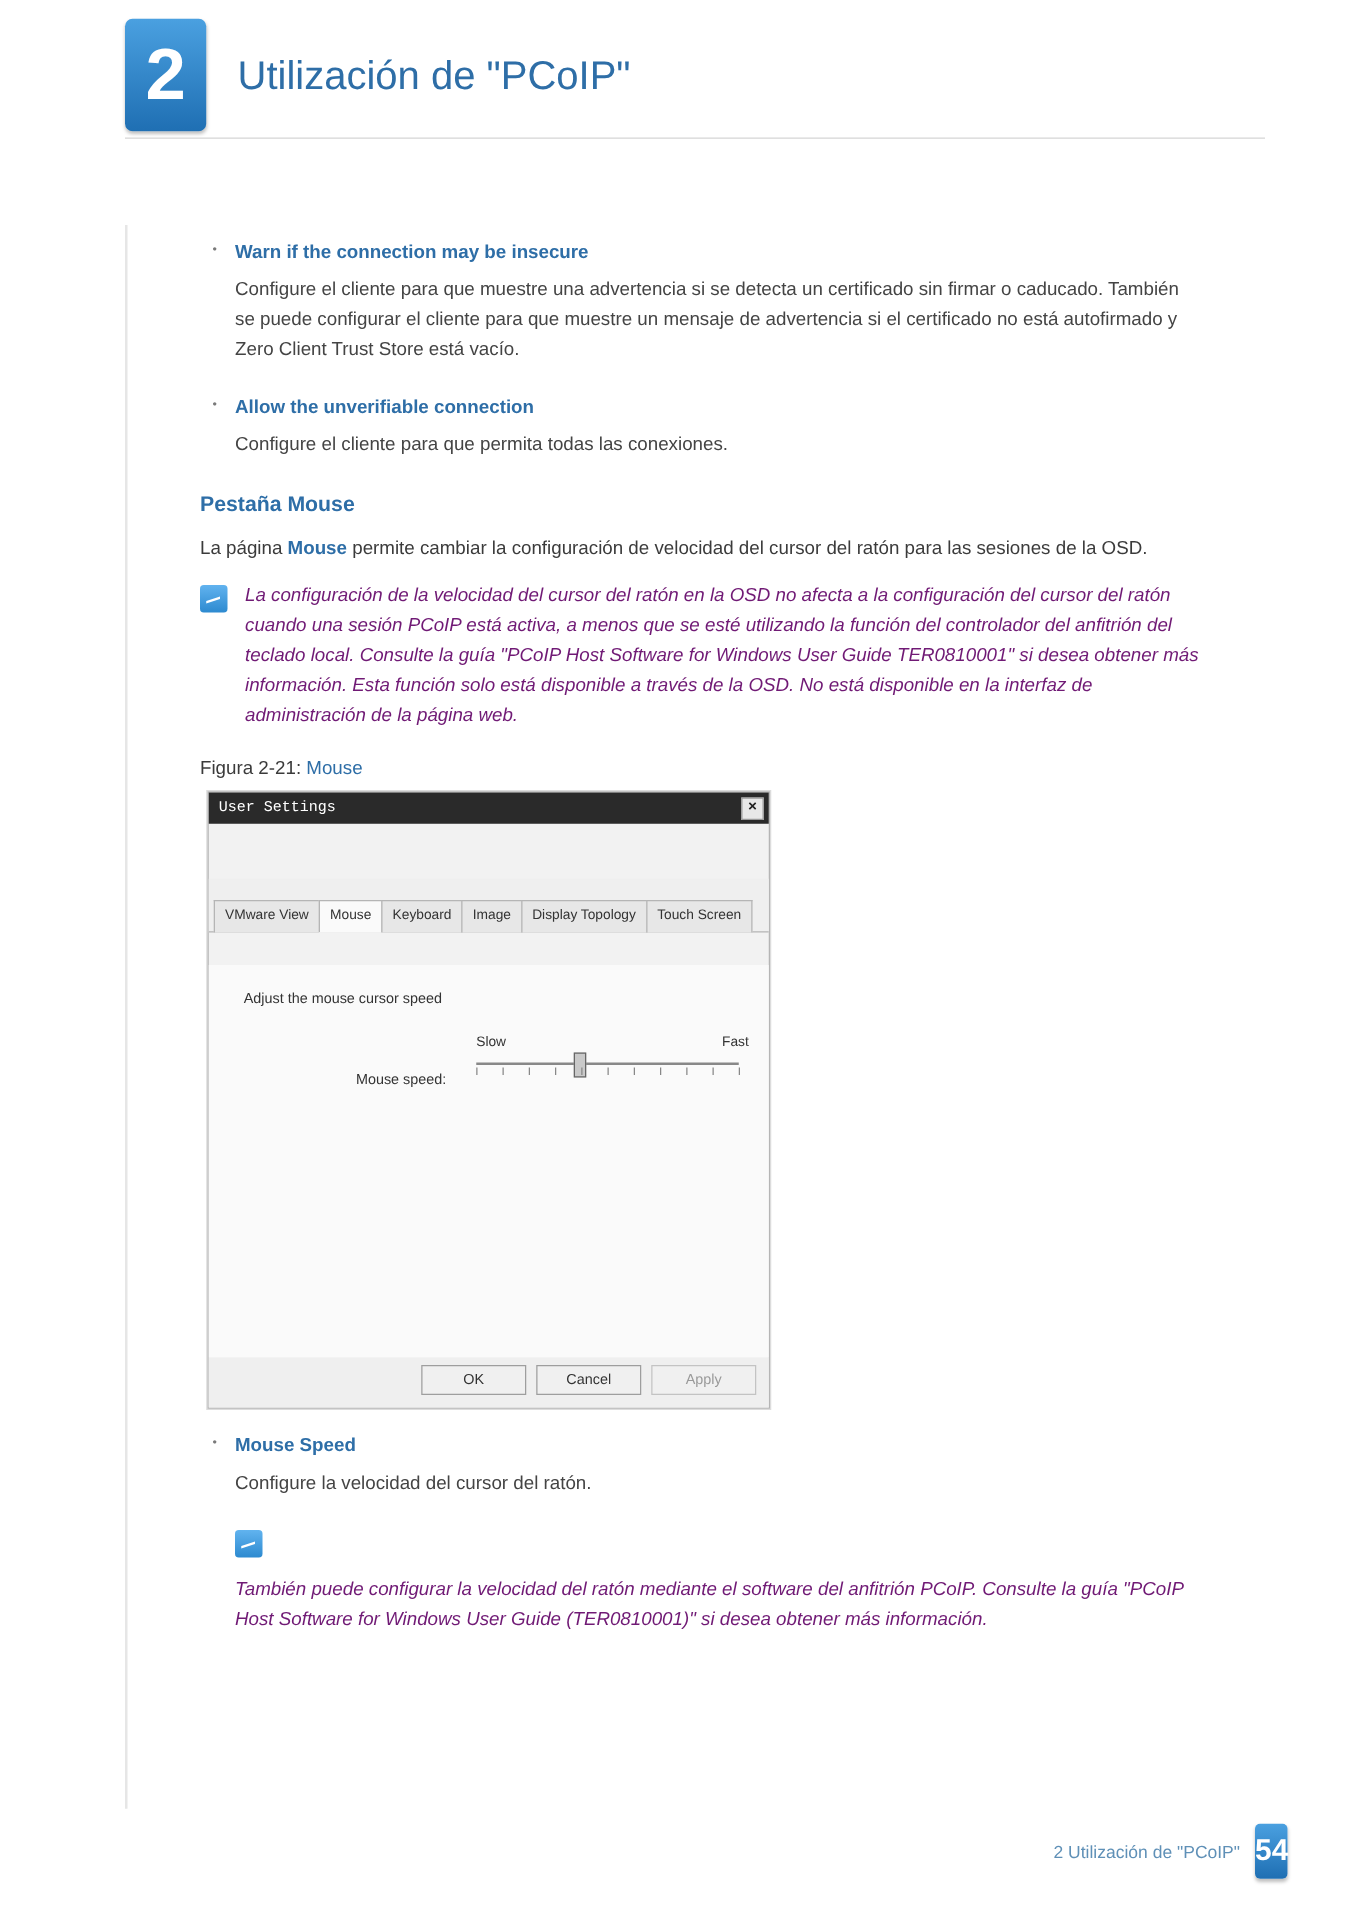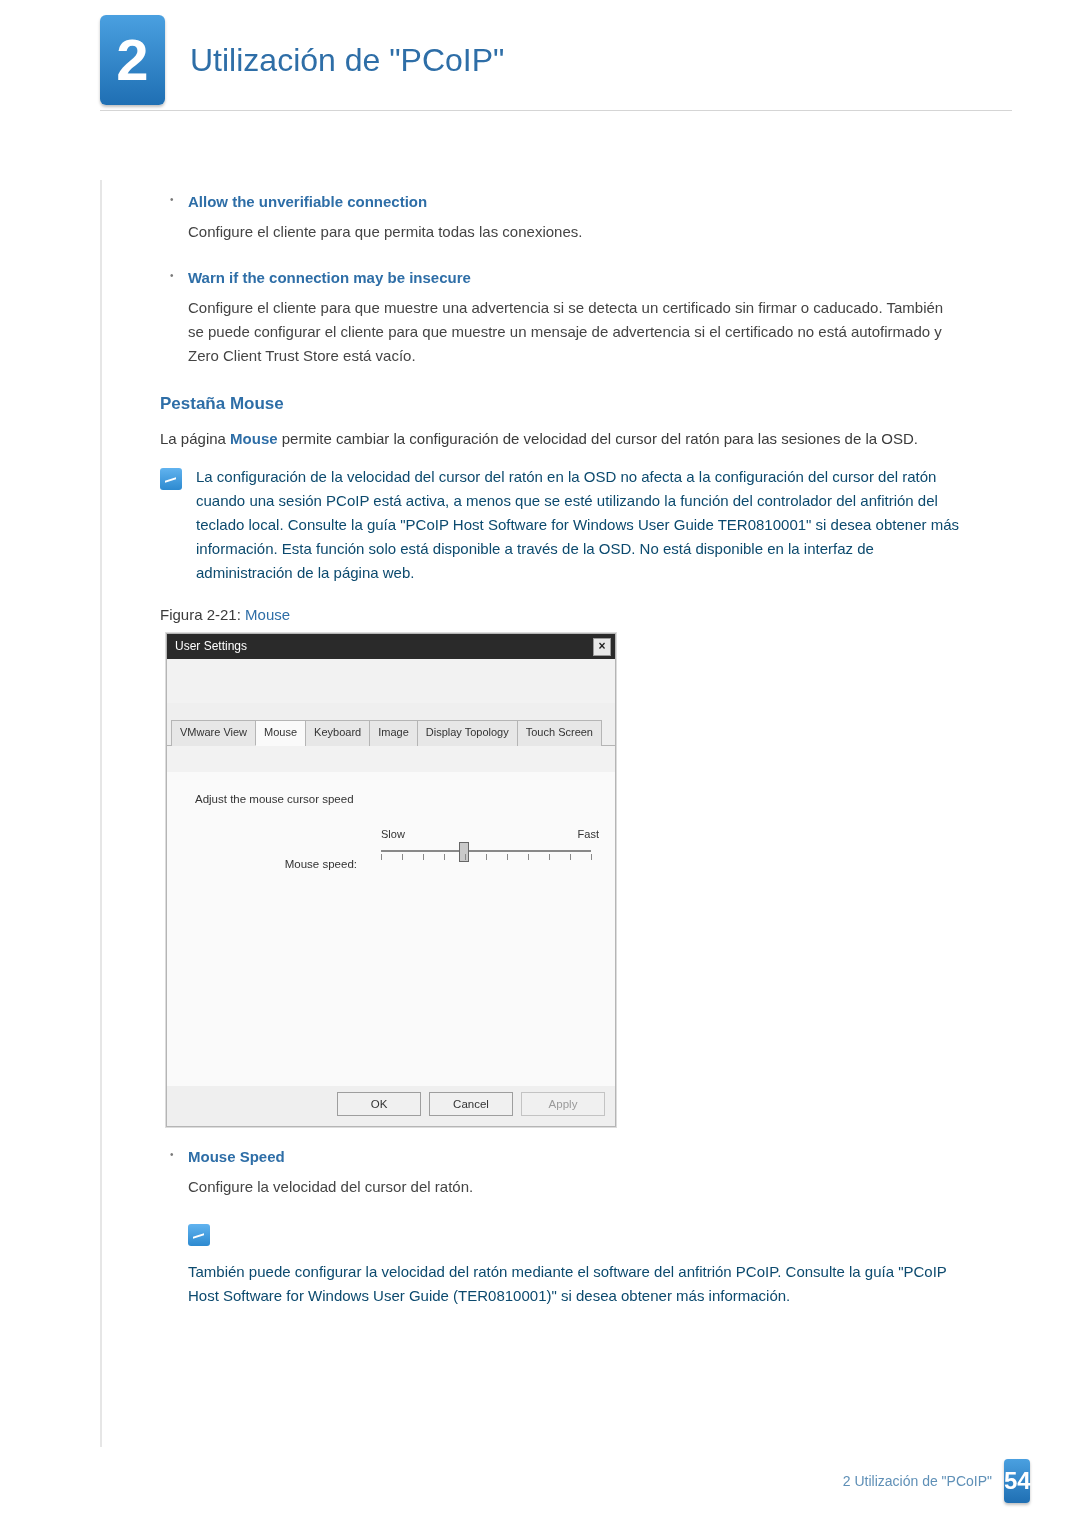--- a/index.html
+++ b/index.html
@@ -90,21 +90,21 @@
     flex: 0 0 22px; width: 22px; height: 22px;
     background: linear-gradient(to bottom,#61b3ef,#2d8ad0);
     border-radius: 3px;
     position: relative;
     margin-top: 3px;
   }
   .note-icon::after {
     content: ""; position:absolute; left:5px; top:11px; width:11px; height:6px;
     border-top: 2px solid #fff; transform: skewY(-18deg);
   }
-  .note-text { flex:1; color:#0c4a6e; }
+  .note-text { flex:1; color:#701a75;font-style:italic; }
   .fig-caption { margin-top: 8px; margin-bottom: 6px; color:#3b3b3b;}
   .fig-caption .hl { color:#2e6ea7; }
   
   .dialog {
     width: 448px;
     border: 1px solid #b5b5b5;
     background: #f2f2f2;
     font-size: 11.5px;
     font-family: Tahoma, Arial, sans-serif;
     box-shadow: 0 0 0 1px #dcdcdc;
@@ -112,20 +112,21 @@
     margin-bottom: 18px;
   }
   .dlg-titlebar {
     background: #2a2a2a;
     color: #fff;
     display:flex;
     justify-content: space-between;
     align-items: center;
     padding: 3px 4px 3px 8px;
     font-size: 12px;
+    font-family: Liberation Mono, monospace;
   }
   .dlg-x {
     width:16px;height:16px;background:#e8e8e8;color:#222;
     border:1px solid #9a9a9a;text-align:center;line-height:14px;font-weight:bold;
     font-size:12px;
   }
   .dlg-tabs {
     display:flex;
     border-bottom:1px solid #b5b5b5;
     background:#efefef;
@@ -209,27 +210,27 @@
 
 <div class="page">
   <div class="chapter-badge">2</div>
   <div class="chapter-title">Utilización de "PCoIP"</div>
   <div class="hr-under"></div>
   <div class="left-rule"></div>
 
   <div class="content">
 
     <div class="bullet">
+      <div class="b-head">Warn if the connection may be insecure</div>
+      <div class="b-body">Configure el cliente para que muestre una advertencia si se detecta un certificado sin firmar o caducado. También se puede configurar el cliente para que muestre un mensaje de advertencia si el certificado no está autofirmado y Zero Client Trust Store está vacío.</div>
+    </div>
+
+    <div class="bullet">
       <div class="b-head">Allow the unverifiable connection</div>
       <div class="b-body">Configure el cliente para que permita todas las conexiones.</div>
-    </div>
-
-    <div class="bullet">
-      <div class="b-head">Warn if the connection may be insecure</div>
-      <div class="b-body">Configure el cliente para que muestre una advertencia si se detecta un certificado sin firmar o caducado. También se puede configurar el cliente para que muestre un mensaje de advertencia si el certificado no está autofirmado y Zero Client Trust Store está vacío.</div>
     </div>
 
     <div class="subhead">Pestaña Mouse</div>
 
     <div class="para">
       <span>La página </span><b class="hl">Mouse</b><span> permite cambiar la configuración de velocidad del cursor del ratón para las sesiones de la OSD.</span>
     </div>
 
     <div class="note-row">
       <div class="note-icon"></div>

